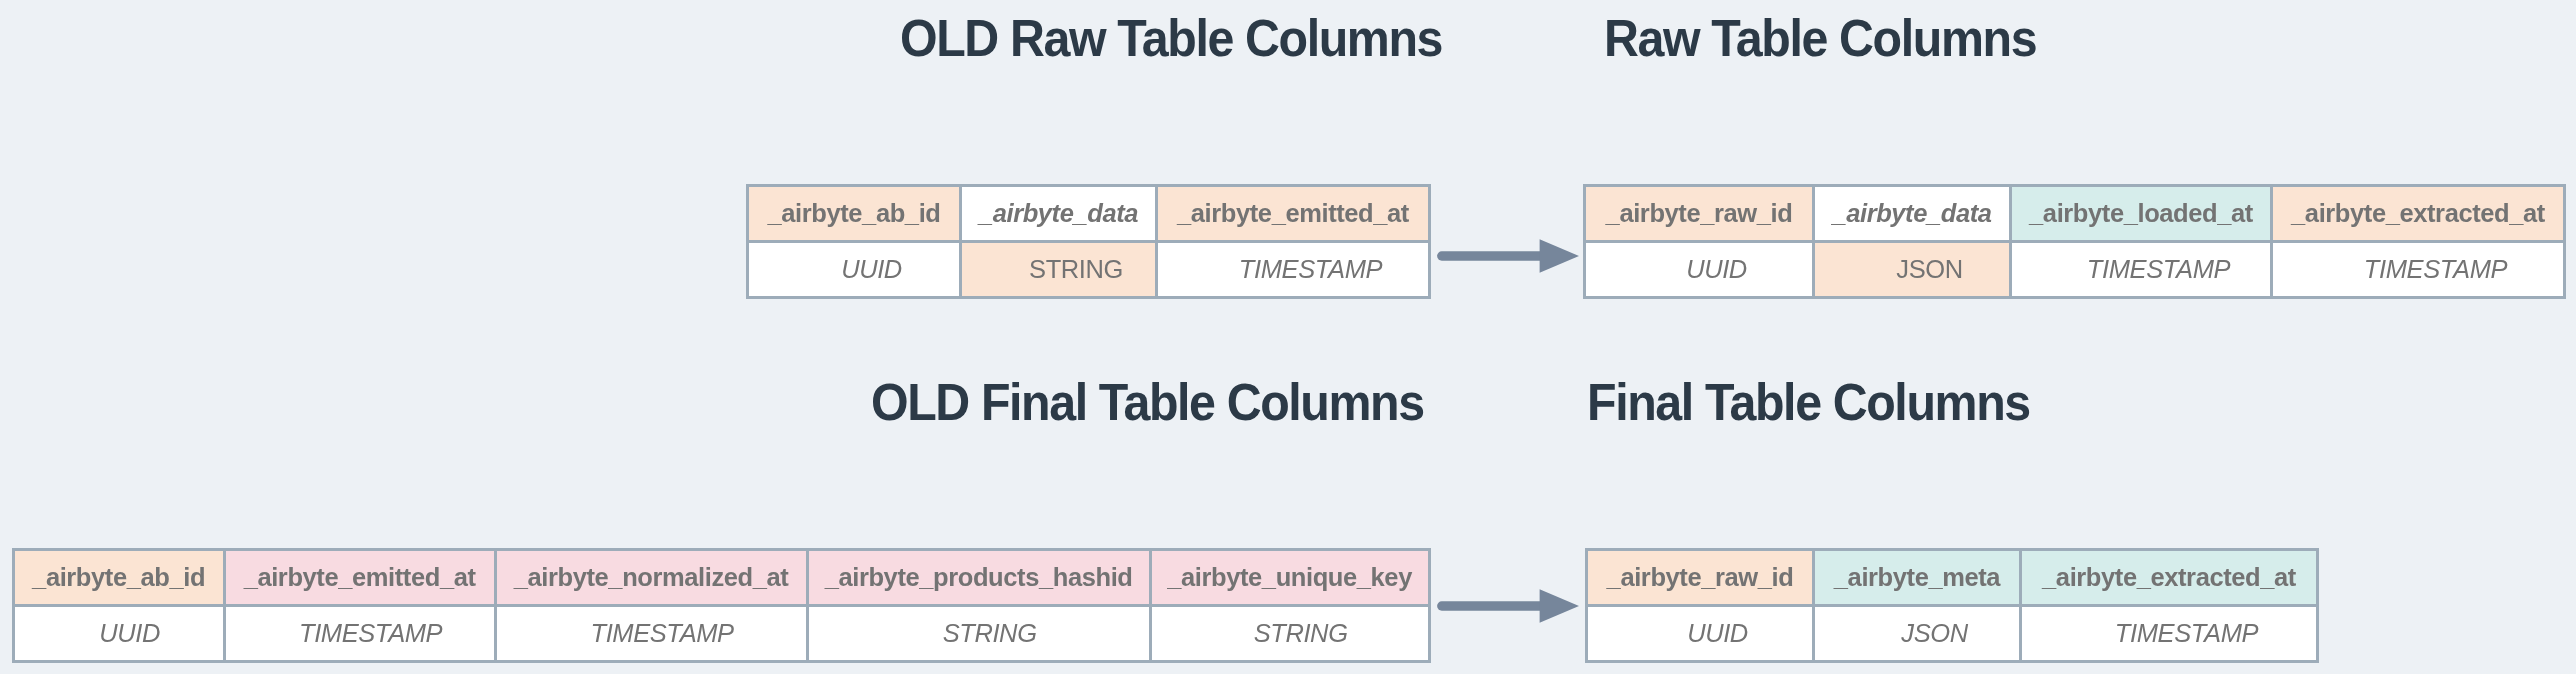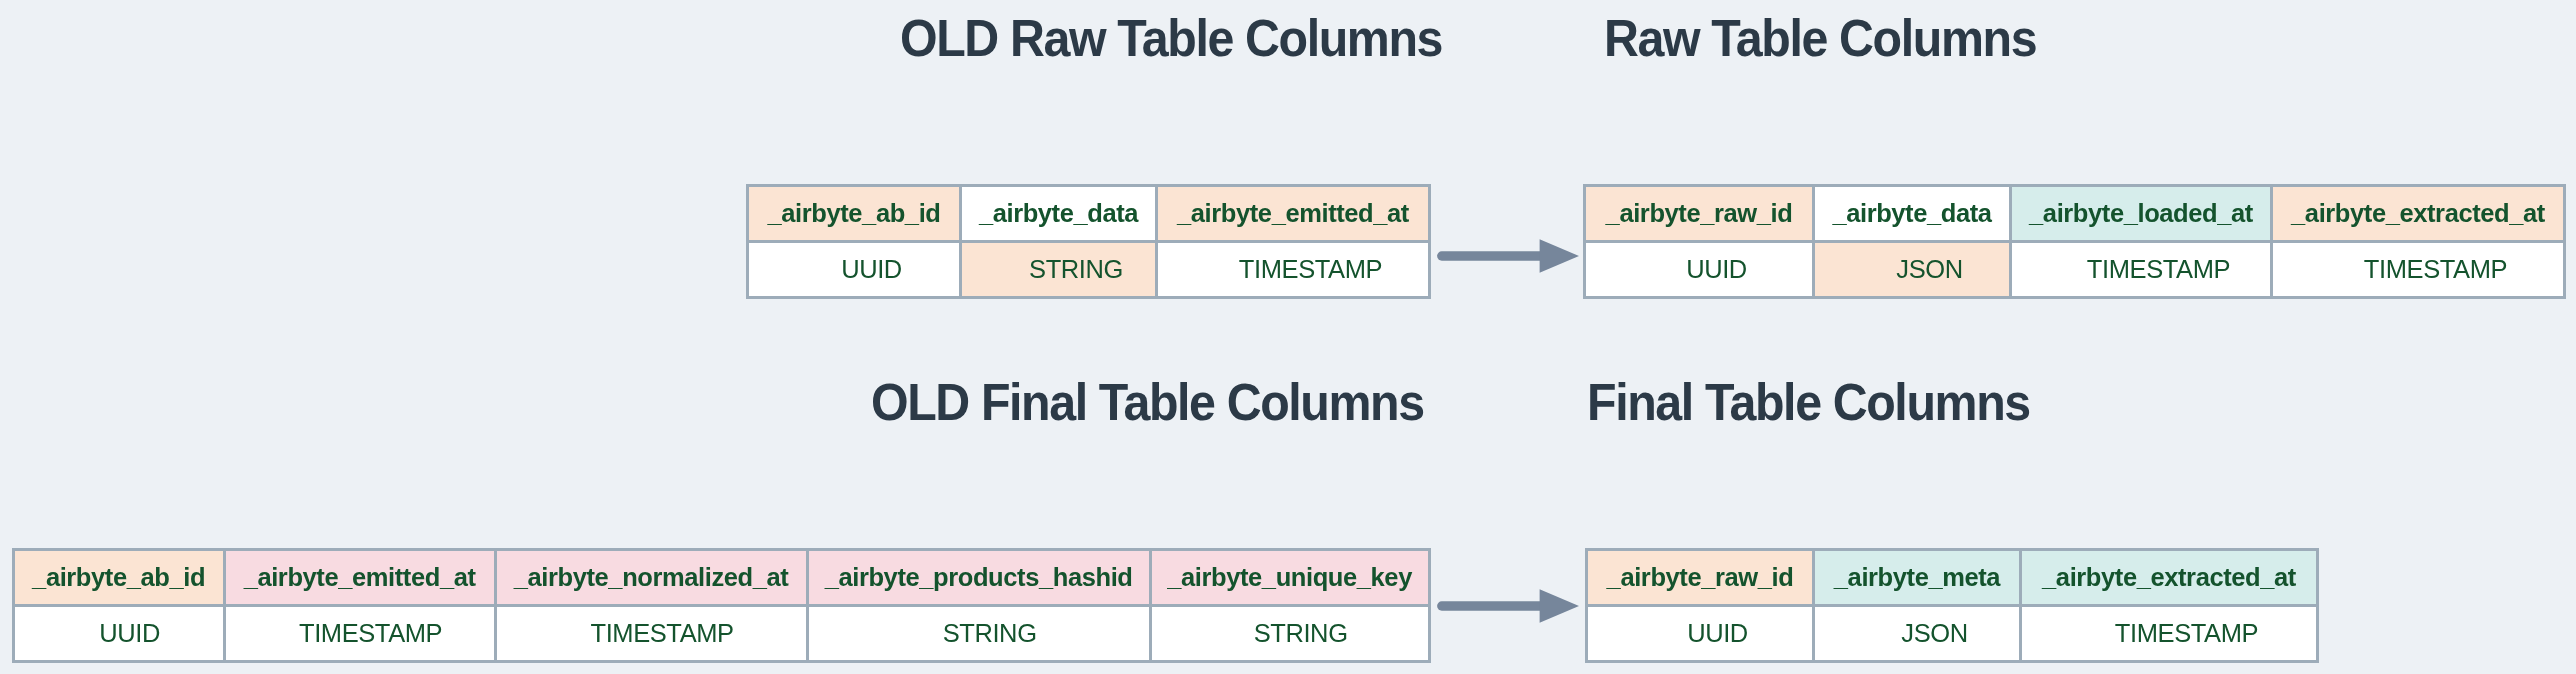--- a/index.html
+++ b/index.html
@@ -32,37 +32,37 @@
     table-layout: fixed;
     background: #ffffff;
   }
   .tbl th, .tbl td {
     border: 3.6px solid #9dacb9;
     height: 53px;
     font-size: 25.5px;
     letter-spacing: -0.4px;
     white-space: nowrap;
     overflow: hidden;
-    color: #14532d;
+    color: #737373;
   }
   .tbl th {
     font-weight: 700;
     text-align: center;
     padding: 0 5.8px;
   }
   .tbl td {
     font-weight: 400;
     text-align: center;
     padding: 0 0 0 35px;
   }
   .tbl.tight td { padding-left: 22px; }
   .bg-peach { background: #fbe4d3; }
   .bg-pink  { background: #f8dbe1; }
   .bg-teal  { background: #d6edeb; }
-  .bg-white { background: #ffffff; }
+  .bg-white { background: #ffffff; font-style: italic; }
   .arrow {
     position: absolute;
     width: 143px;
     height: 38px;
   }
 </style>
 </head>
 <body>
 
 <div class="title" style="left:900px; top:8.7px;">OLD Raw Table Columns</div>

